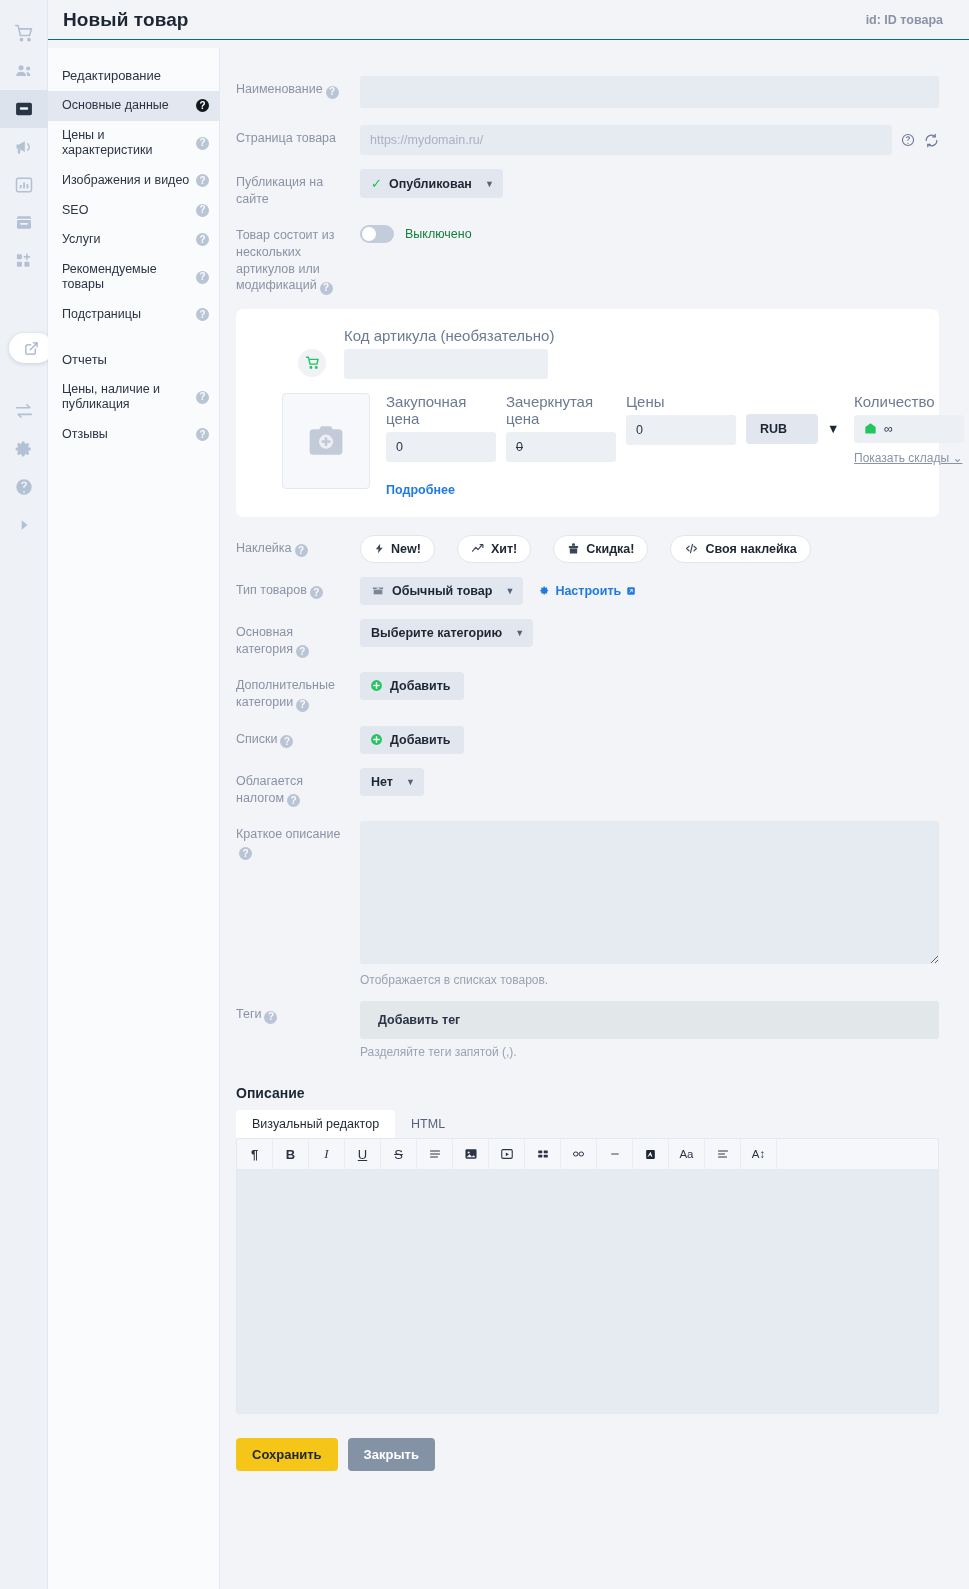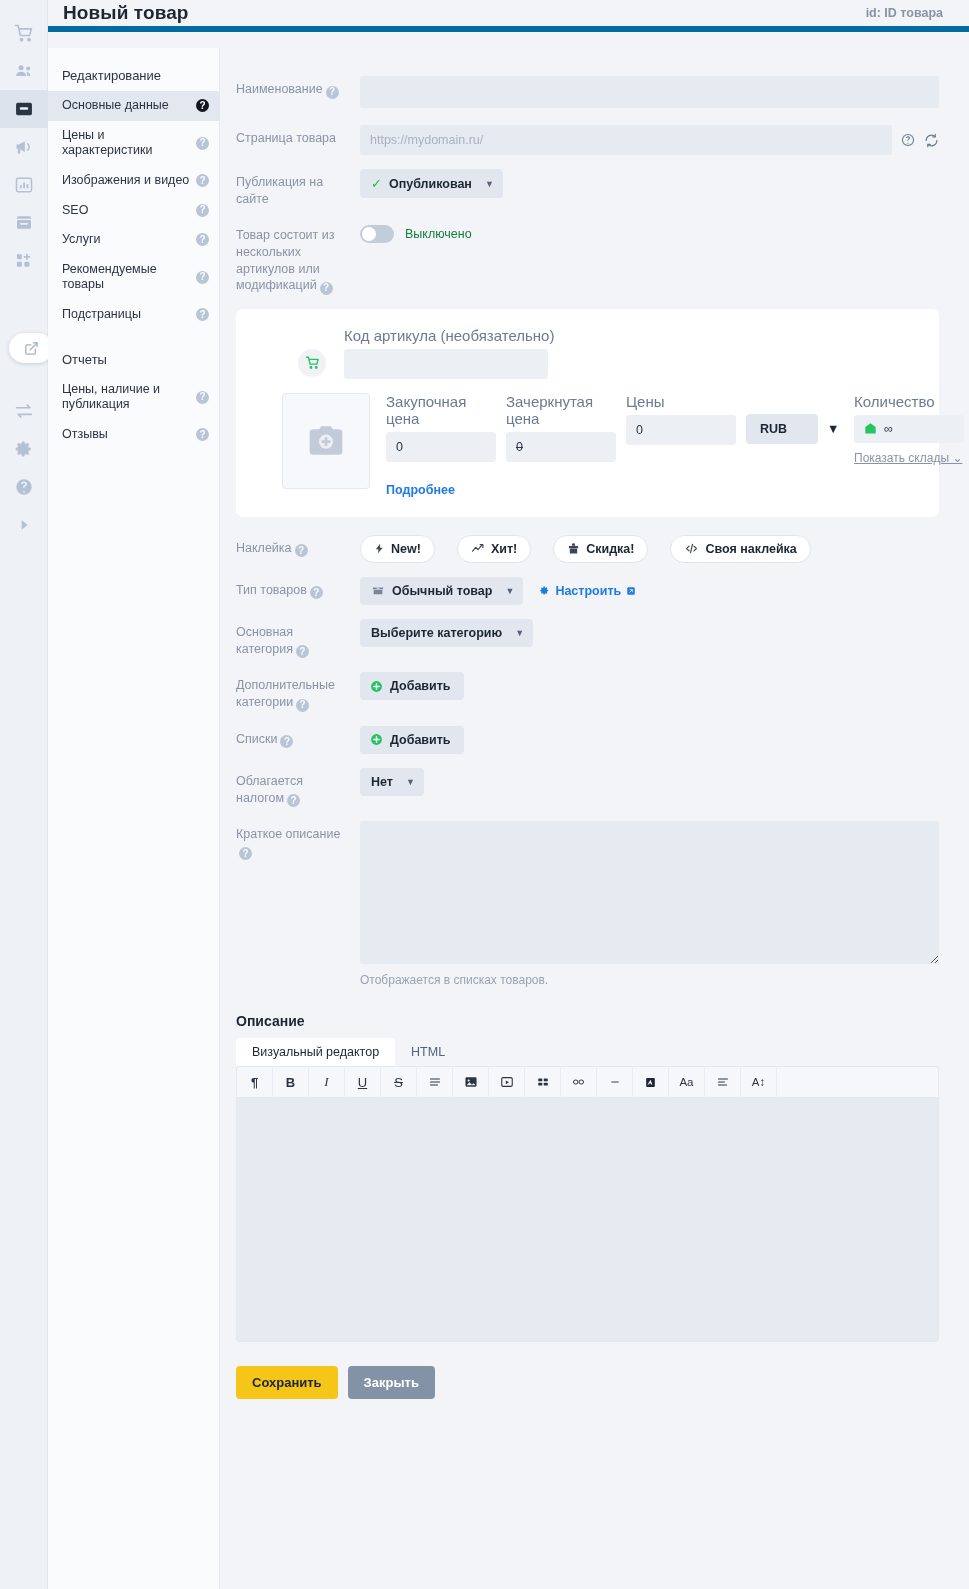--- a/index.html
+++ b/index.html
@@ -34,23 +34,23 @@
     position: absolute; left: 9px; top: 333px;
     width: 44px; height: 30px; border-radius: 15px;
     background: #ffffff; box-shadow: 0 1px 4px rgba(40,60,90,.18);
     display: flex; align-items: center; justify-content: center;
     color: #9fb0c8; cursor: pointer;
   }
   .rail-bottom { position: absolute; left: 0; top: 392px; width: 48px; }
 
   
   .header {
-    position: absolute; left: 48px; top: 0; right: 0; height: 32px;
+    position: absolute; left: 48px; top: 0; right: 0; height: 40px;
     background: #f2f4f8;
-    border-bottom: 6px solid #0369a1;
+    border-bottom: 1px solid #0369a1;
     display: flex; align-items: center; justify-content: space-between;
     padding: 0 26px 0 15px;
   }
   .page-title { font-size: 19px; font-weight: bold; color: #1d2633; letter-spacing: .1px; }
   .page-id { font-size: 12.5px; font-weight: bold; color: #8a93a6; }
 
   
   .body-wrap { position: absolute; left: 48px; top: 48px; right: 0; bottom: 0; display: flex; }
 
   
@@ -184,21 +184,21 @@
     cursor: pointer;
   }
   .chip svg { flex: 0 0 auto; }
 
   .link-btn {
     display: inline-flex; align-items: center; gap: 5px;
     color: #1f7be0; font-size: 12.5px; font-weight: bold; cursor: pointer;
     margin-left: 16px;
   }
   .add-btn {
-    display: inline-flex; align-items: center; gap: 7px;
+    display: inline-flex; align-items: flex-start; gap: 7px;
     background: #e2e7ef; border-radius: 4px; padding: 7px 13px 7px 10px;
     font-size: 12.5px; font-weight: bold; color: #1d2633; cursor: pointer;
   }
   .plus-circle { flex: 0 0 13px; }
 
   .ta-desc {
     width: 100%; height: 143px; background: #e6eaf1; border: none; border-radius: 3px;
     padding: 9px 10px; font-size: 12.5px; font-family: inherit; color: #2b3445;
     outline: none; resize: vertical;
   }
@@ -629,20 +629,29 @@
       <div class="row">
         <div class="row-lbl">
           <span>Краткое описание</span><span class="help inline">?</span>
         </div>
         <div class="row-field">
           <textarea class="ta-desc" style=""></textarea>
           <div class="hint">Отображается в списках товаров.</div>
         </div>
       </div>
 
+      <div class="row" style="margin-bottom:0;">
+        <div class="row-lbl">
+          <span>Теги</span><span class="help inline">?</span>
+        </div>
+        <div class="row-field">
+          <input class="tag-inp" type="text" placeholder="Добавить тег" style="">
+          <div class="hint">Разделяйте теги запятой (,).</div>
+        </div>
+      </div>
 
       <div class="desc-sec">
         <div class="desc-title">Описание</div>
 
         <div class="tabs">
           <div class="tab active">Визуальный редактор</div>
           <div class="tab">HTML</div>
         </div>
 
         <div class="toolbar">

